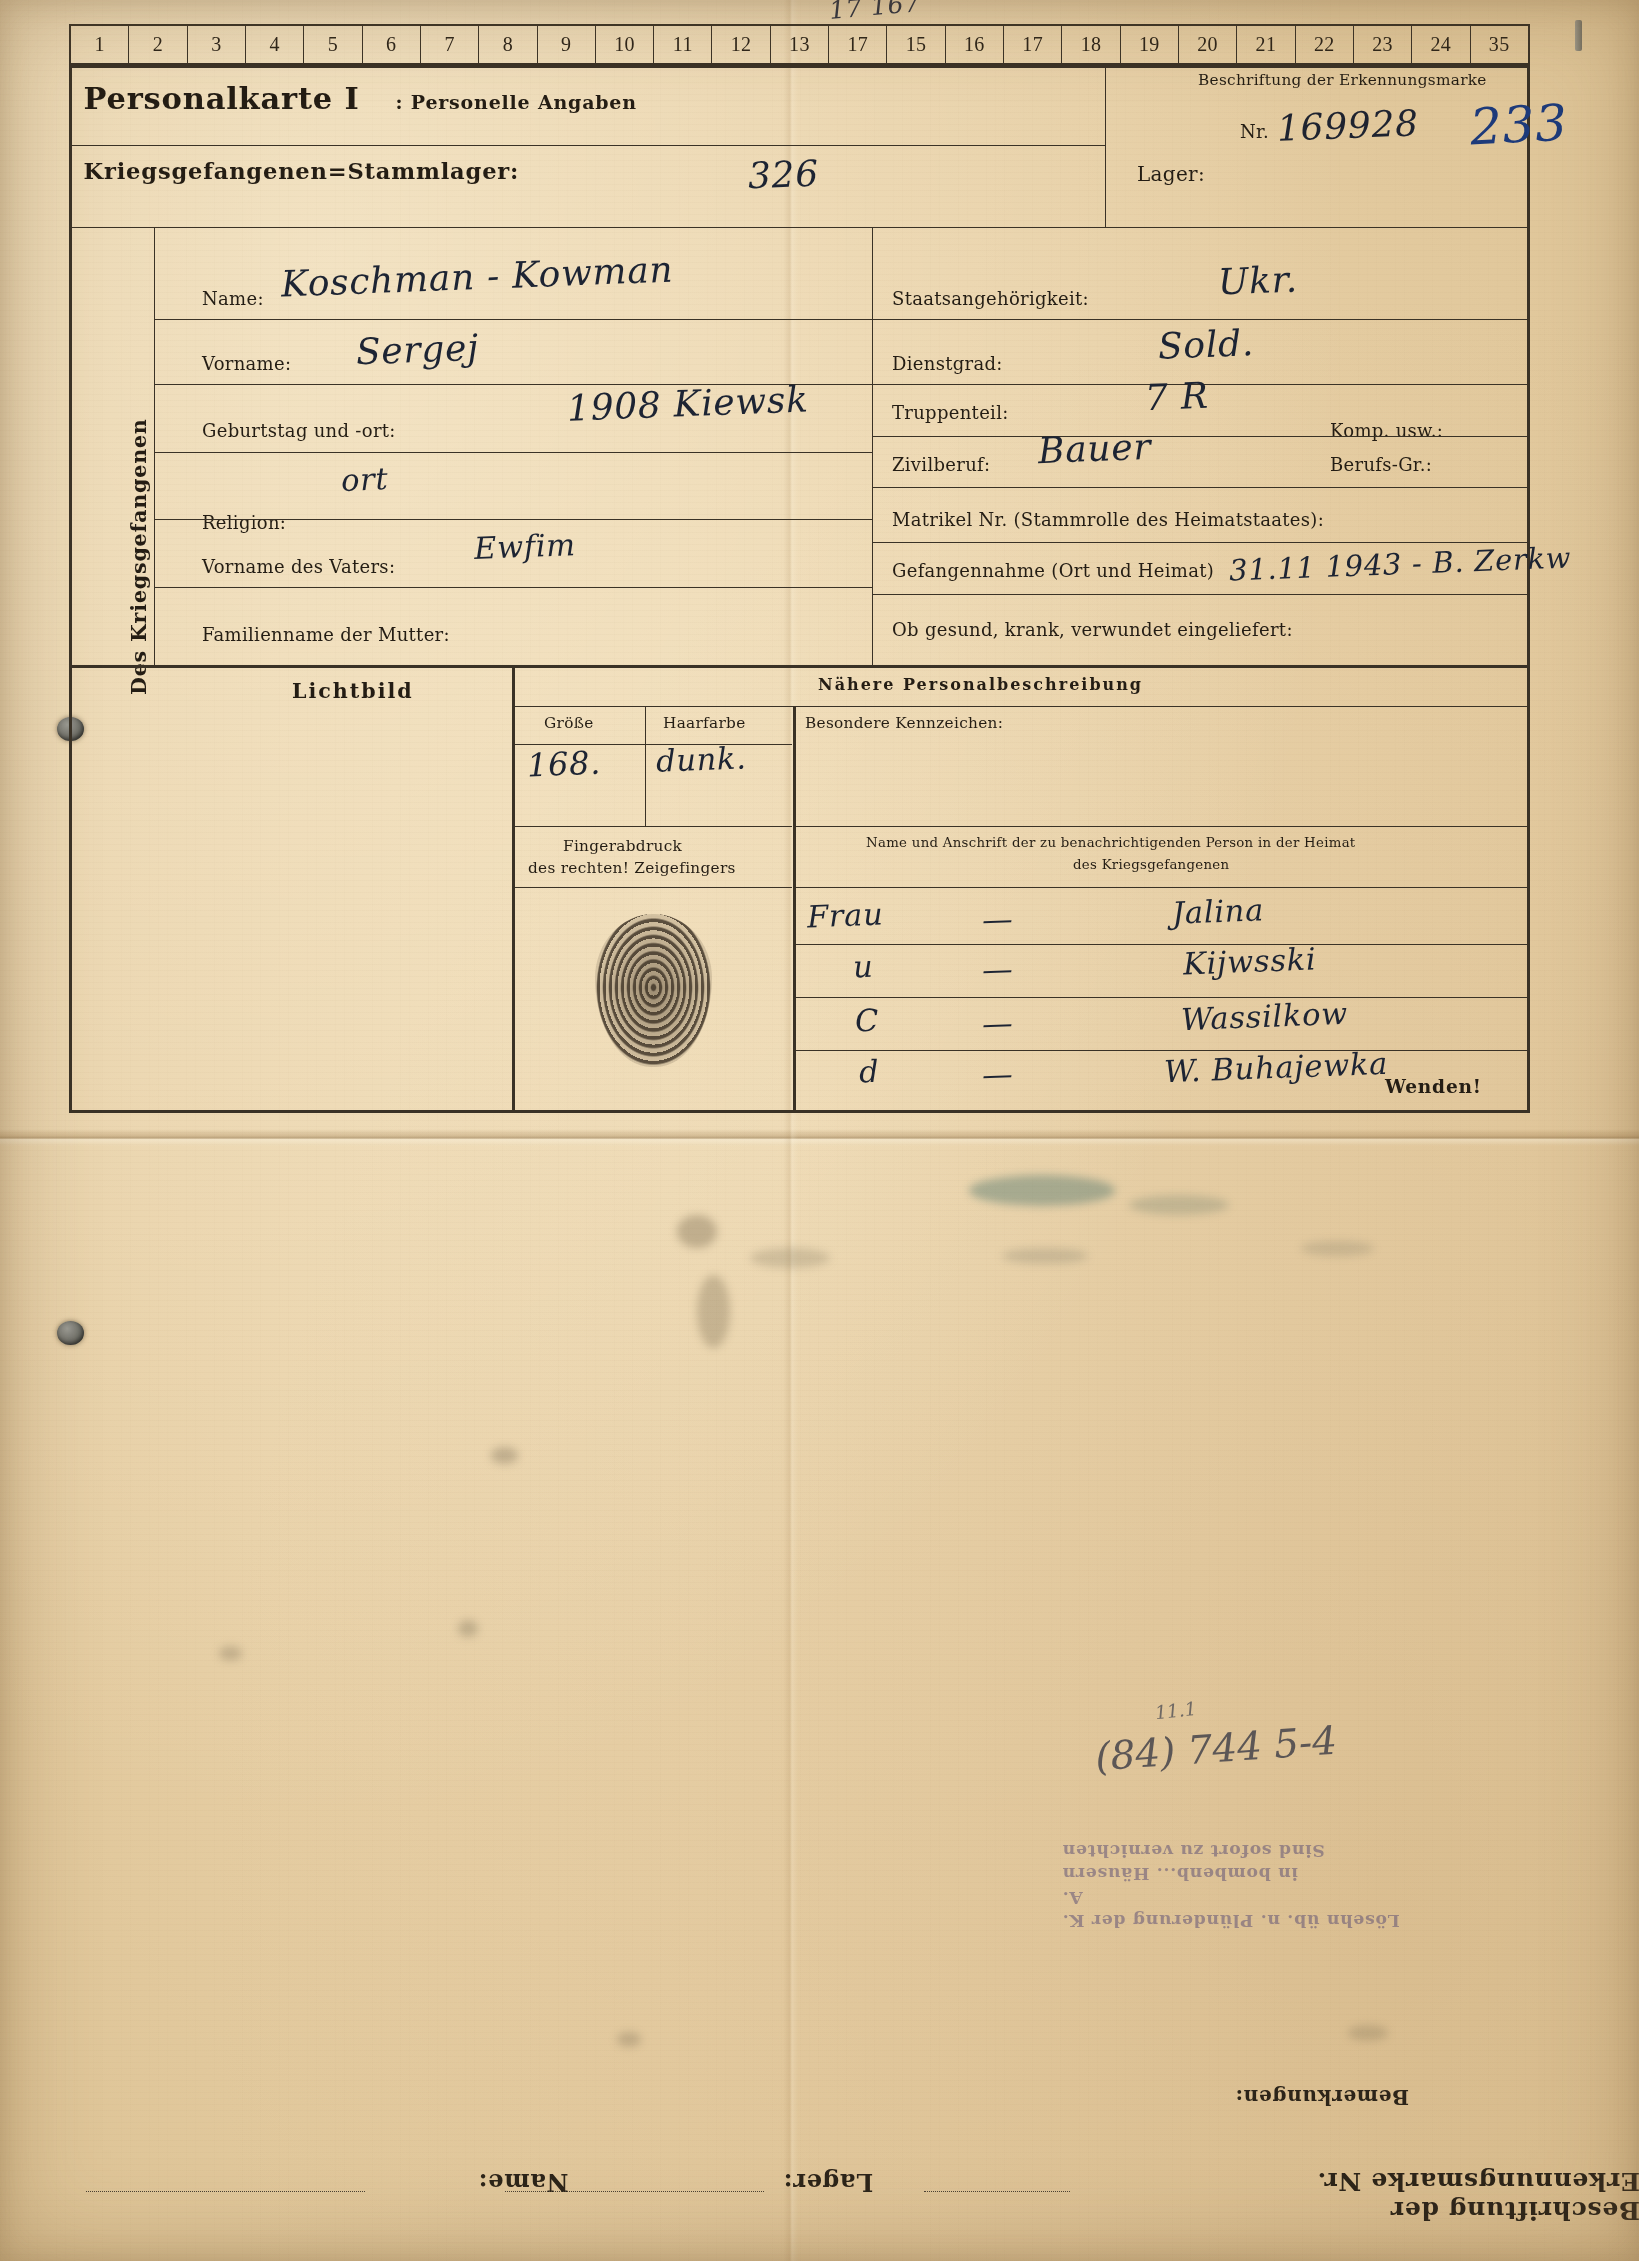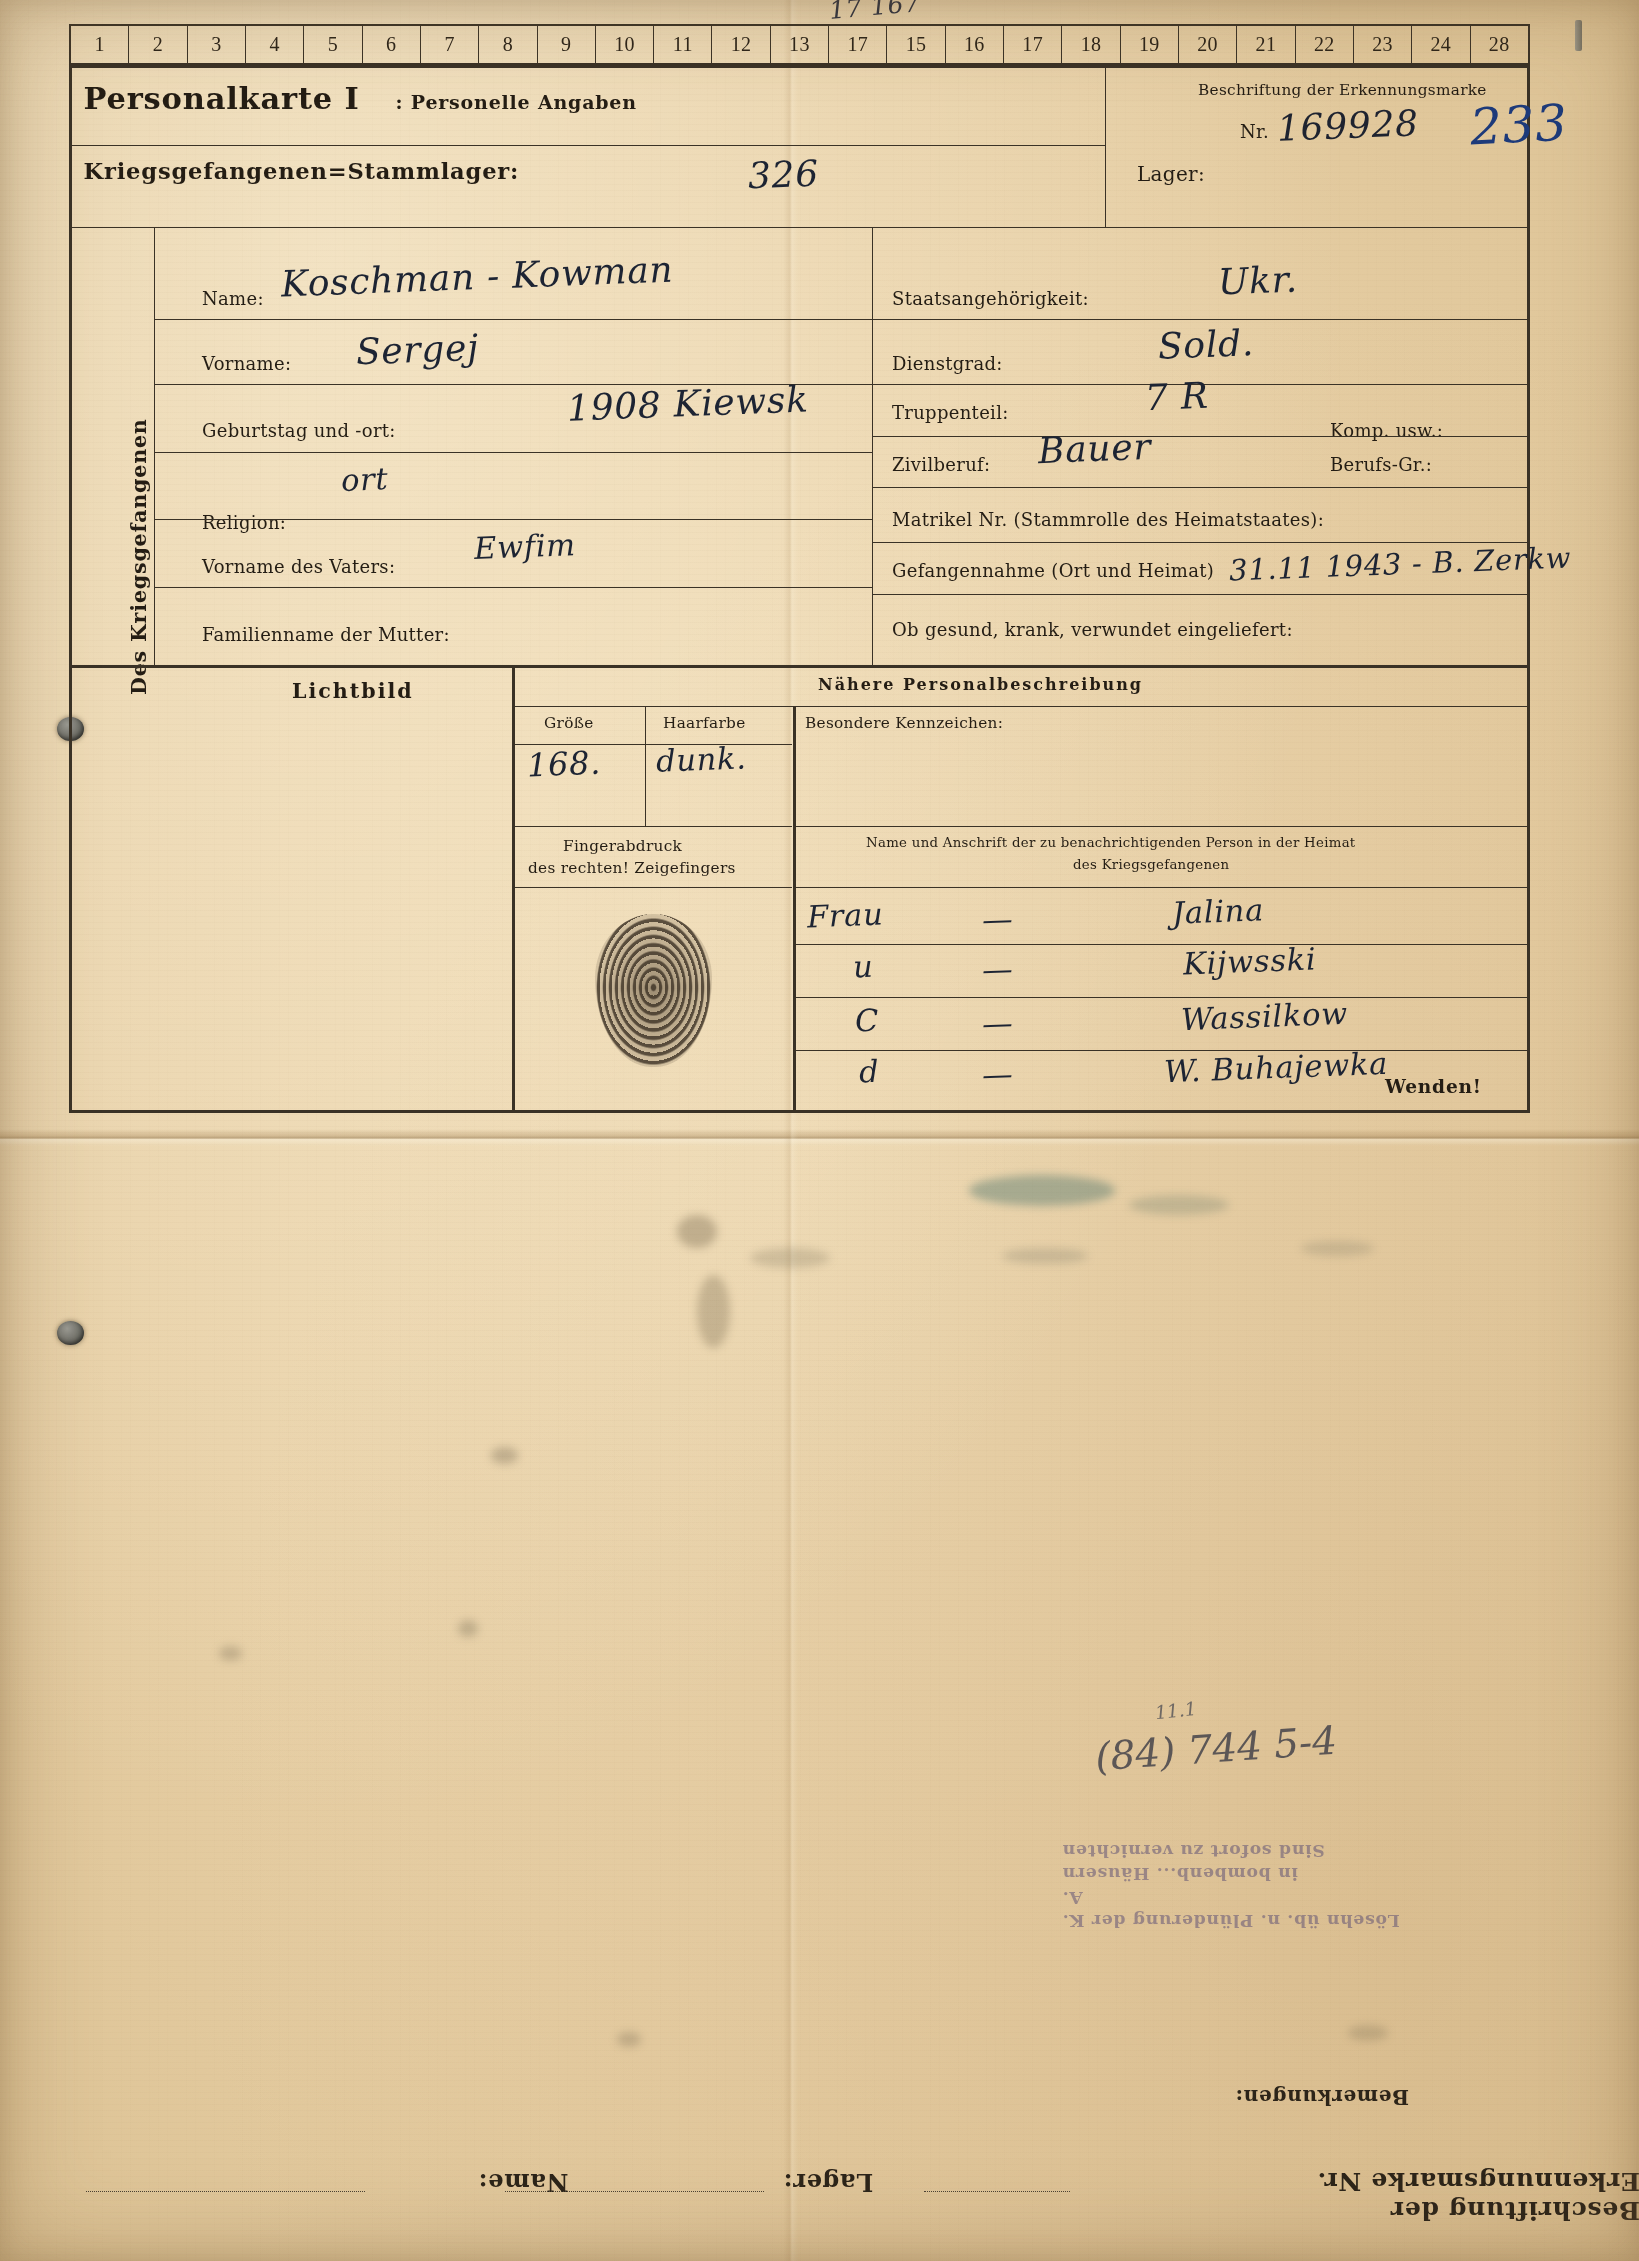--- a/index.html
+++ b/index.html
@@ -227,39 +227,39 @@
         <div class="cell">15</div>
         <div class="cell">16</div>
         <div class="cell">17</div>
         <div class="cell">18</div>
         <div class="cell">19</div>
         <div class="cell">20</div>
         <div class="cell">21</div>
         <div class="cell">22</div>
         <div class="cell">23</div>
         <div class="cell">24</div>
-        <div class="cell">28</div>
+        <div class="cell">35</div>
       </div>
 
     <div class="rule hline thick" style="left:0; top:41px; width:1461px;"></div>
     <div class="rule vline thick" style="left:0; top:41px; height:1048px;"></div>
     <div class="rule vline thick" style="left:1458px; top:41px; height:1048px;"></div>
     <div class="rule hline thick" style="left:0; top:1086px; width:1461px;"></div>
 
     <div style="position:absolute; left:14.6px; top:56px; width:969px;">
       <span class="fr" style="font-size:30.5px;">Personalkarte I</span><span class="fr" style="font-size:19px;margin-left:36px;">: Personelle Angaben</span>
     </div>
 
     <div class="hw lg" style="position:absolute; left:679px; top:130px;">326</div>
 
     <div class="hw sm" style="position:absolute; left:760px; top:-32px; transform:rotate(-5deg); color:#2b3040;">17 167</div>
 
     <div class="rule vline" style="left:1036px; top:41px; height:162px;"></div>
 
-    <div class="lbl small" style="position:absolute; left:1129px; top:57px;text-align:right;">Beschriftung der Erkennungsmarke</div>
+    <div class="lbl small" style="position:absolute; left:1129px; top:47px;text-align:right;">Beschriftung der Erkennungsmarke</div>
     <div class="lbl" style="position:absolute; left:1171px; top:97px;">Nr.</div>
     <div class="hw lg" style="position:absolute; left:1208px; top:81px; color:#1e2330;">169928</div>
     <div class="hw lg" style="position:absolute; left:1401px; top:72px; font-size:50px; transform:rotate(-3deg);"><span class="hw blue" style="font-size:50px;">233</span></div>
 
     <div class="rule hline" style="left:0; top:121px; width:1036px;"></div>
 
     <div class="fr" style="position:absolute; left:14.6px; top:134px; font-size:22.6px;">Kriegsgefangenen=Stammlager:</div>
     <div class="lbl" style="position:absolute; left:1068px; top:138px; font-size:20px;">Lager:</div>
     <div class="rule hline" style="left:0; top:203px; width:1458px;"></div>
 

